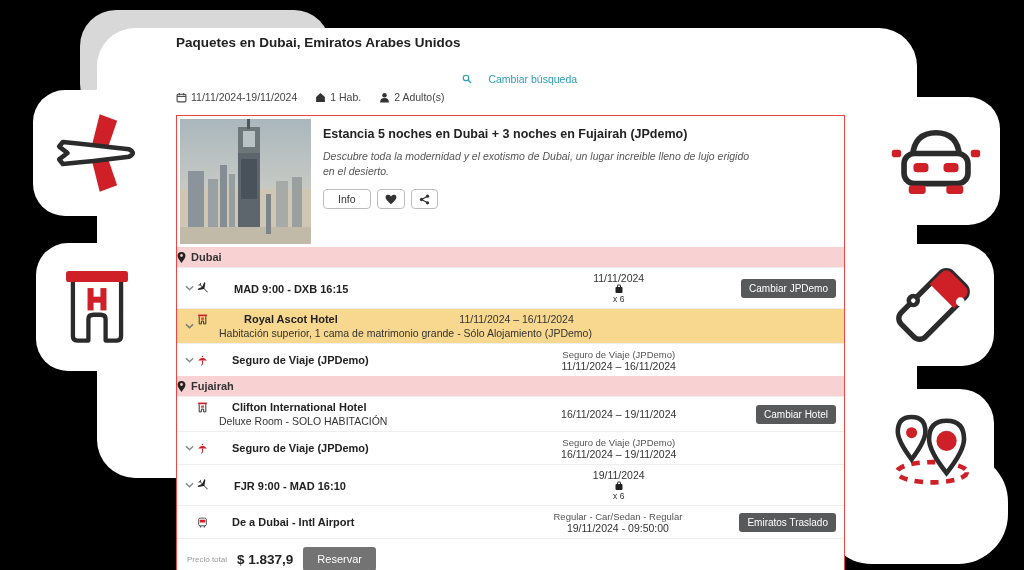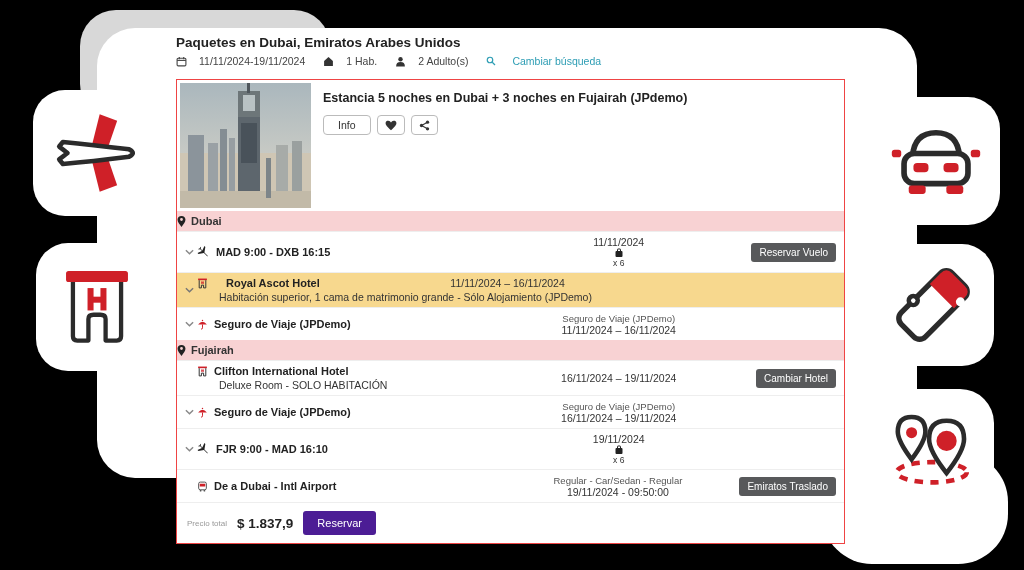--- a/index.html
+++ b/index.html
@@ -10,52 +10,52 @@
   
   .backdrop-gray{position:absolute;left:80px;top:10px;width:250px;height:110px;background:#d8d8d8;border-radius:36px;}
   .blob-br{position:absolute;left:822px;top:452px;width:186px;height:112px;background:#fff;border-radius:50px;}
   .pin-tail{position:absolute;left:896px;top:498px;width:30px;height:30px;background:#fff;transform:rotate(45deg);}
   
   .window{position:absolute;left:97px;top:28px;width:820px;height:450px;background:#fff;border-radius:38px;}
   .content{position:absolute;left:79px;top:7px;right:72px;}
   
   .hdr-title{font-size:13.5px;font-weight:bold;color:#222;}
   .hdr-sub{display:flex;align-items:center;gap:18px;margin-top:5px;font-size:10.5px;color:#444;}
-  .hdr-item{display:flex;align-items:center;gap:12px;}
+  .hdr-item{display:flex;align-items:center;gap:4px;margin-top:36px;}
   .link-teal{color:#2d9db4;cursor:pointer;display:flex;align-items:center;gap:16px;}
   
   .card{margin-top:12px;border:1px solid #ef4444;background:#fff;}
   .card-top{display:flex;padding:3px;}
   .photo{width:131px;height:125px;flex:0 0 131px;}
   .card-top-right{padding:6px 12px;flex:1;}
   .pkg-title{font-size:12.5px;font-weight:bold;color:#222;margin-top:2px;}
   .pkg-desc{font-size:10.5px;font-style:italic;color:#555;margin-top:8px;line-height:1.45;max-width:430px;}
   .pkg-btns{display:flex;gap:6px;margin-top:10px;}
   .btn-outline{border:1px solid #bbb;border-radius:4px;background:#fff;font-size:10.5px;color:#333;
     padding:3px 14px;display:flex;align-items:center;justify-content:center;cursor:pointer;}
   .btn-icon{border:1px solid #bbb;border-radius:4px;background:#fff;padding:3px 7px;display:flex;align-items:center;cursor:pointer;}
   
   .sec{background:#f8d2d3;display:flex;align-items:center;gap:5px;padding:4px 0;font-size:11px;font-weight:bold;color:#333;}
   .it-row{display:flex;align-items:center;padding:4px 8px;border-top:1px solid #eee;min-height:24px;}
   .row-yellow{background:#f7d88e;}
   .col-left{flex:0 0 46%;display:flex;flex-direction:column;}
-  .left-line{display:flex;align-items:center;gap:6px;}
+  .left-line{display:flex;align-items:flex-end;gap:24px;}
   .row-title{font-size:11px;font-weight:bold;color:#222;}
   .row-sub{font-size:10.5px;color:#333;margin:2px 0 0 22px;}
   .col-center{flex:1;text-align:center;font-size:10.5px;color:#333;}
   .center-sm{font-size:9.5px;color:#555;}
   .center-bags{display:flex;align-items:center;justify-content:space-between;gap:0;flex-direction:column;}
   .bags-x{font-size:8.5px;color:#333;}
   .col-right{flex:0 0 95px;text-align:right;}
   .btn-dark{background:#58595b;color:#fff;border:none;border-radius:3px;font-size:10px;padding:4px 8px;cursor:pointer;white-space:nowrap;}
   .chev{flex:0 0 12px;display:flex;align-items:center;cursor:pointer;}
   .footer{display:flex;align-items:center;gap:10px;border-top:1px solid #eee;padding:8px 10px;}
   .price-label{font-size:8px;color:#999;}
   .price{font-size:13.5px;font-weight:bold;color:#222;}
-  .btn-red{background:#4c1d95;color:#fff;border:none;border-radius:3px;font-size:11px;padding:6px 14px;cursor:pointer;}
+  .btn-red{background:#737373;color:#fff;border:none;border-radius:3px;font-size:11px;padding:6px 14px;cursor:pointer;}
   
   .deco{position:absolute;background:#fff;border-radius:32px;display:flex;align-items:center;justify-content:center;}
   #deco-plane{left:33px;top:90px;width:126px;height:126px;}
   #deco-hotel{left:36px;top:243px;width:122px;height:128px;}
   #deco-car{left:872px;top:97px;width:128px;height:128px;}
   #deco-ticket{left:872px;top:244px;width:122px;height:122px;}
   #deco-pins{left:866px;top:389px;width:128px;height:126px;border-radius:34px;}
   .ic{display:inline-flex;align-items:center;}
 </style>
 </head>
@@ -130,20 +130,21 @@
           <rect x="58" y="30" width="22" height="85" fill="#5d666d"></rect>
           <rect x="58" y="8" width="22" height="26" fill="#6d7679"></rect>
           <rect x="63" y="12" width="12" height="16" fill="#b9c2c4"></rect>
           <rect x="67" y="0" width="3" height="10" fill="#4e565c"></rect>
           <rect x="61" y="40" width="16" height="40" fill="#49525a"></rect>
           <rect x="0" y="108" width="131" height="17" fill="#c2baa8"></rect>
           <rect x="86" y="75" width="5" height="40" fill="#7d8589"></rect>
         </svg>
         <div class="card-top-right">
           <div class="pkg-title">Estancia 5 noches en Dubai + 3 noches en Fujairah (JPdemo)</div>
+          <div class="pkg-desc">Descubre toda la modernidad y el exotismo de Dubai, un lugar increible lleno de lujo erigido en el desierto.</div>
           <div class="pkg-btns">
             <button class="btn-outline">Info</button>
             <button class="btn-icon">
               <span class="ic">
                 <svg width="12" height="11" viewBox="0 0 20 18">
                     <path d="M10 17 C3 11 1 8 1 5 C1 2 3 1 5.5 1 C7.5 1 9.3 2.5 10 4 C10.7 2.5 12.5 1 14.5 1 C17 1 19 2 19 5 C19 8 17 11 10 17 Z" fill="#333"></path>
                   </svg>
               </span>
             </button>
             <button class="btn-icon">
@@ -190,21 +191,21 @@
           <span>11/11/2024</span>
           <span class="ic">
             <svg width="10" height="10" viewBox="0 0 20 20">
                 <rect x="3" y="6" width="14" height="12" rx="2" fill="#222"></rect>
                 <path d="M7 6 V3 Q7 2 8 2 H12 Q13 2 13 3 V6" fill="none" stroke="#222" stroke-width="2"></path>
               </svg>
           </span>
           <span class="bags-x">x 6</span>
         </div>
         <div class="col-right">
-          <button class="btn-dark">Reservar Vuelo</button>
+          <button class="btn-dark">Cambiar JPDemo</button>
         </div>
       </div>
 
       <div class="it-row row-yellow">
         <span class="chev">
           <svg width="9" height="6" viewBox="0 0 10 6">
               <polyline points="1,1 5,5 9,1" fill="none" stroke="#777" stroke-width="1.6"></polyline>
             </svg>
         </span>
         <div class="col-left" style="flex:1;">

